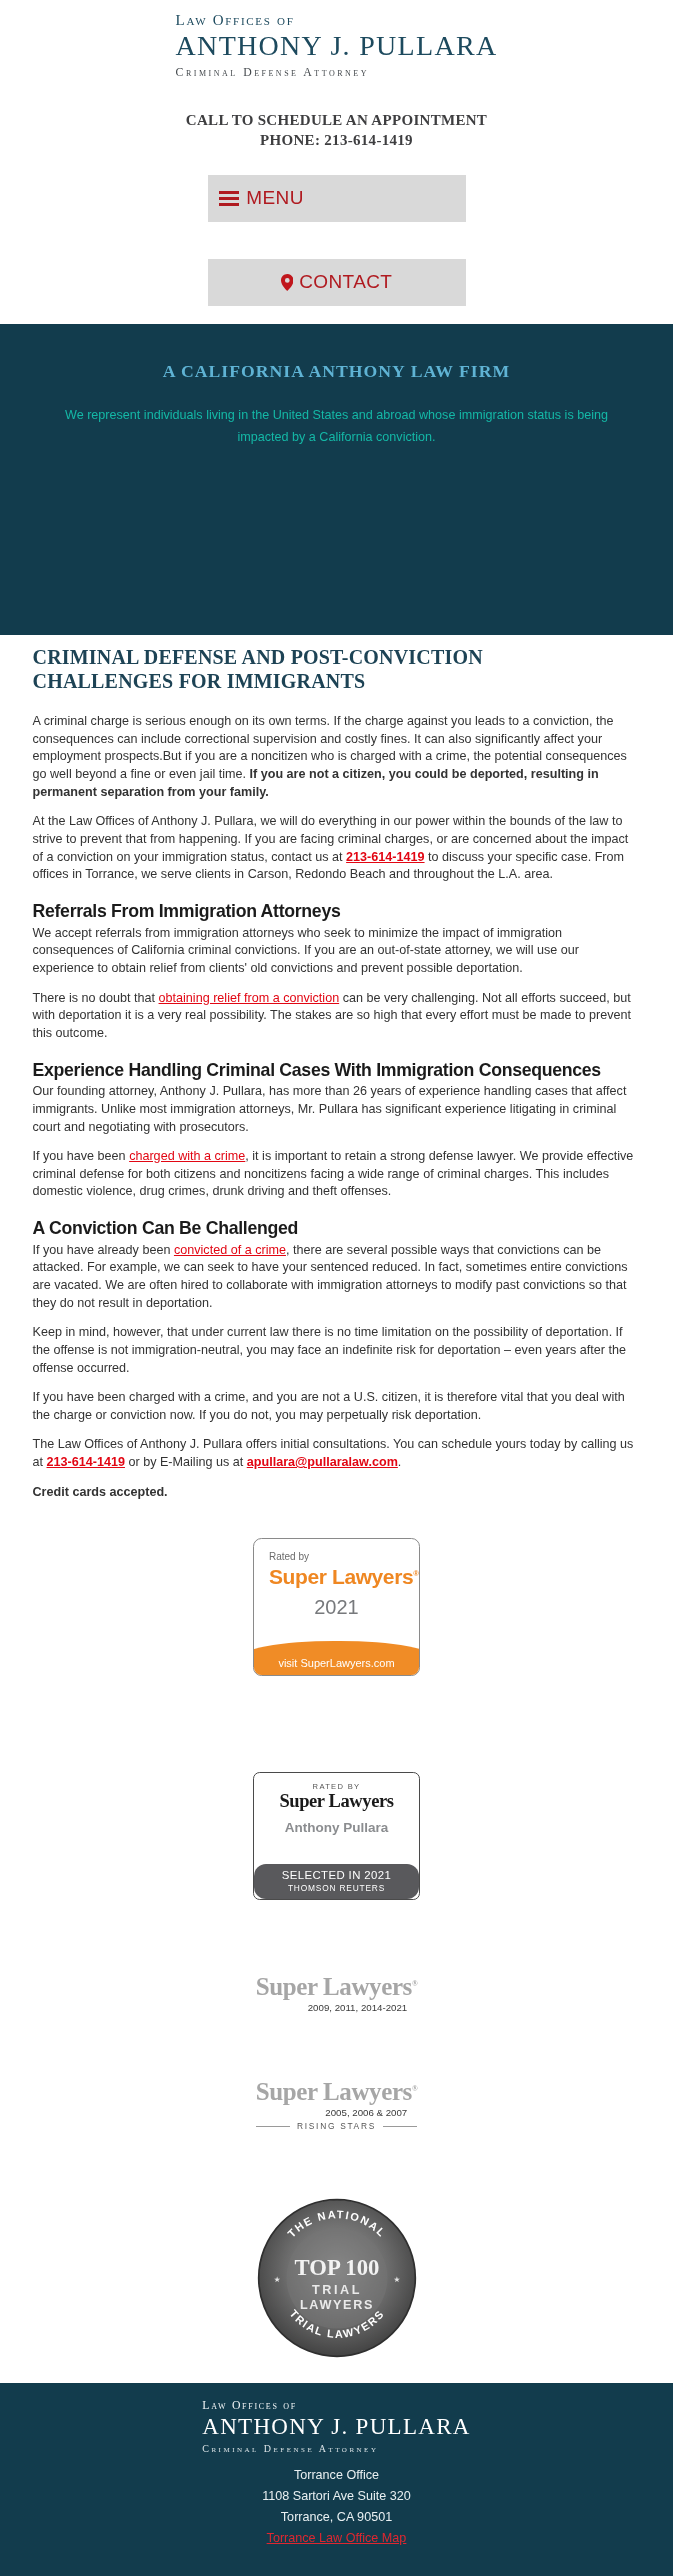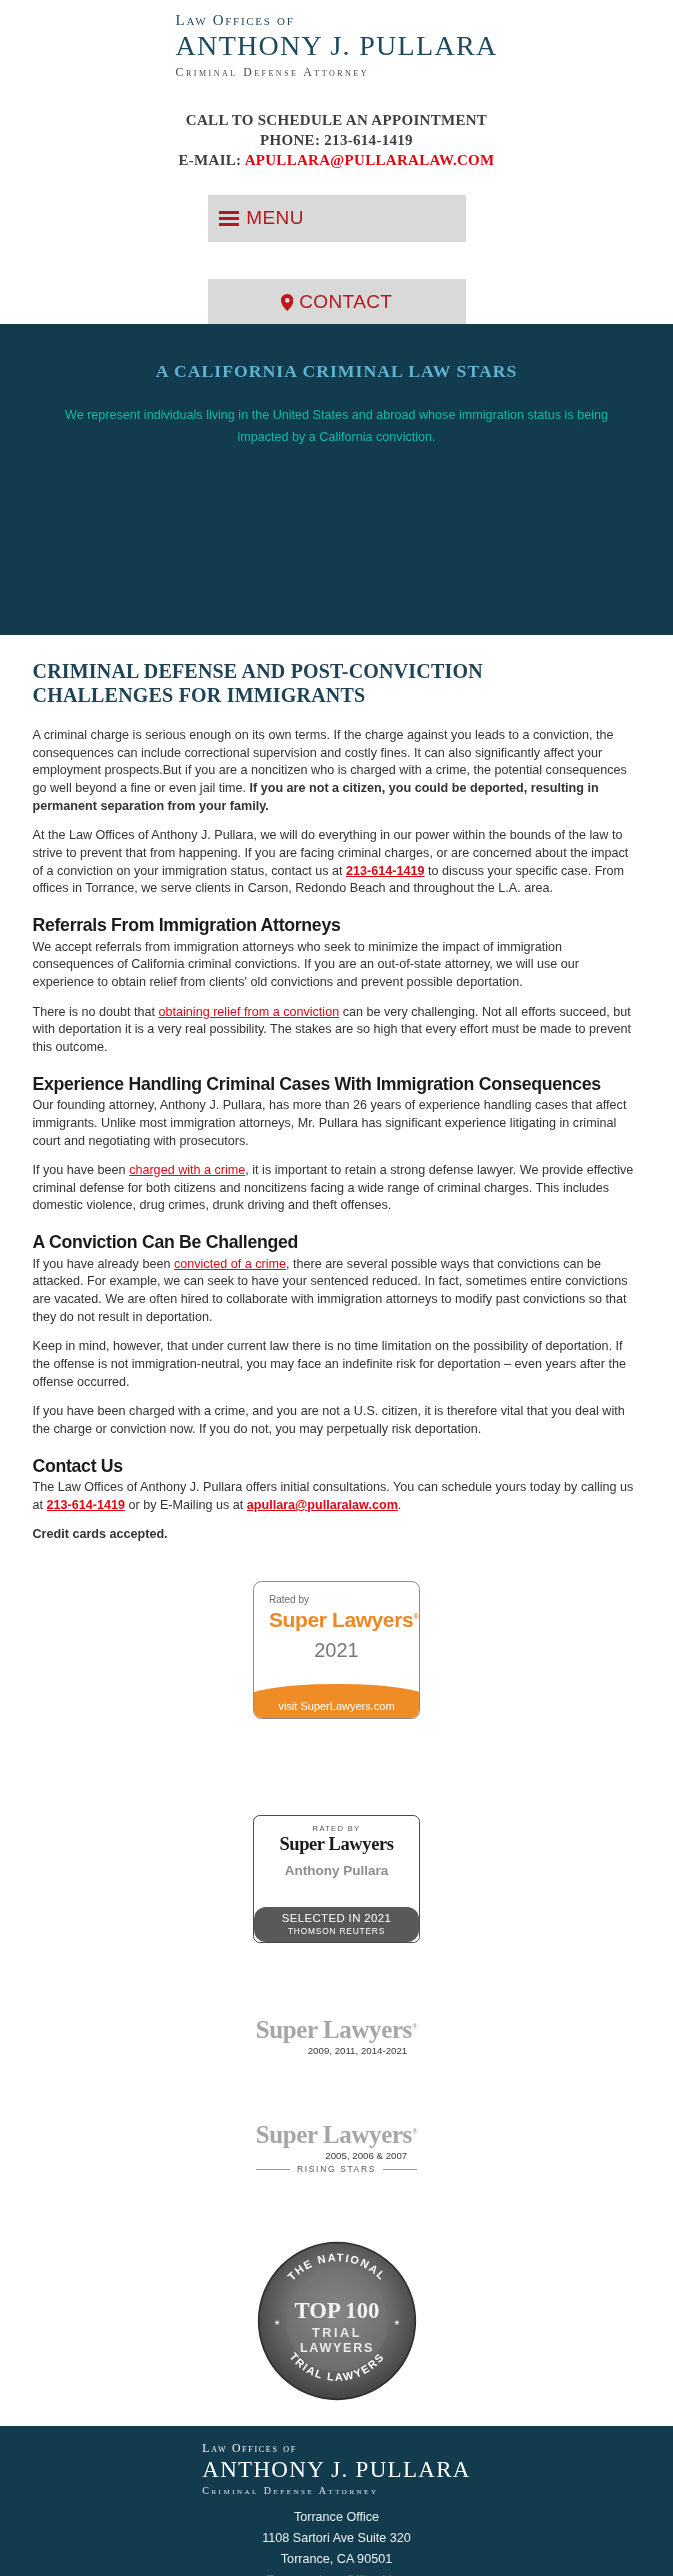--- a/index.html
+++ b/index.html
@@ -21,21 +21,21 @@
   .hamburger { display:inline-block; }
   .hamburger i { display:block; width:19.4px; height:3.4px; background:#b01a20; margin:2.5px 0; }
   .btn-label { color:#b01a20; font-size:19px; letter-spacing:0.4px; }
 
   
   .hero { height:311px; background:#123c4d; text-align:center; padding-top:37px; }
   .hero-title { font-family:"Liberation Serif", serif; font-weight:bold; font-size:17.7px; letter-spacing:1px; color:#5fb3d4; }
   .hero-sub { color:#14b8a6; font-size:12.6px; line-height:22px; max-width:564px; margin:22px auto 0; }
 
   
-  main { width:608px; margin:0 auto; padding-top:24px; }
+  main { width:608px; margin:0 auto; padding-top:10px; }
   h1.page-h1 { font-family:"Liberation Serif", serif; font-size:20px; line-height:1.2; color:#1d4355; max-width:522px; margin-bottom:20px; letter-spacing:0.2px; }
   main p { font-size:12.6px; line-height:17.7px; margin-bottom:11.8px; color:#333; }
   main h2 { font-size:17.7px; letter-spacing:-0.3px; color:#1b1b1b; margin:17px 0 2.5px; }
   a.red-link { color:#e20613; text-decoration:underline; }
   a.red-link.bold { font-weight:bold; }
   .bold-run { font-weight:bold; }
   p.credit { font-weight:bold; }
 
   
   .badges { text-align:center; }
@@ -85,40 +85,39 @@
 
   <header class="site-header">
     <div class="logo-block">
       <div class="logo-line1">Law Offices of</div>
       <div class="logo-line2">ANTHONY J. PULLARA</div>
       <div class="logo-line3">Criminal Defense Attorney</div>
     </div>
     <div class="header-contact">
       <div>CALL TO SCHEDULE AN APPOINTMENT</div>
       <div><span>PHONE:</span> <span>213-614-1419</span></div>
-      <div><span>E-MAIL:</span> <a href="#">APULLARA@PULLARALAW.COM</a></div>
     </div>
     <div class="hdr-btn menu-btn">
       <span class="hamburger">
           <i></i>
           <i></i>
           <i></i>
         </span>
       <span class="btn-label">MENU</span>
     </div>
     <div class="hdr-btn contact-btn">
       <svg width="12.6" height="17" viewBox="0 0 24 32">
           <path fill="#c0161c" d="M12 0C5.4 0 0 5.4 0 12c0 9 12 20 12 20s12-11 12-20C24 5.4 18.6 0 12 0zm0 16.5a4.5 4.5 0 1 1 0-9 4.5 4.5 0 0 1 0 9z"></path>
         </svg>
       <span class="btn-label">CONTACT</span>
     </div>
   </header>
 
   <section class="hero">
-    <div class="hero-title">A CALIFORNIA CRIMINAL LAW STARS</div>
+    <div class="hero-title">A CALIFORNIA ANTHONY LAW FIRM</div>
     <p class="hero-sub">We represent individuals living in the United States and abroad whose immigration status is being impacted by a California conviction.</p>
   </section>
 
   <main>
     <h1 class="page-h1">CRIMINAL DEFENSE AND POST-CONVICTION CHALLENGES FOR IMMIGRANTS</h1>
 
     <p><span>A criminal charge is serious enough on its own terms. If the charge against you leads to a conviction, the consequences can include correctional supervision and costly fines. It can also significantly affect your employment prospects.But if you are a noncitizen who is charged with a crime, the potential consequences go well beyond a fine or even jail time. </span><span class="bold-run">If you are not a citizen, you could be deported, resulting in permanent separation from your family.</span></p>
 
     <p><span>At the Law Offices of Anthony J. Pullara, we will do everything in our power within the bounds of the law to strive to prevent that from happening. If you are facing criminal charges, or are concerned about the impact of a conviction on your immigration status, contact us at </span><a href="#" class="red-link bold">213-614-1419</a><span> to discuss your specific case. From offices in Torrance, we serve clients in Carson, Redondo Beach and throughout the L.A. area.</span></p>
 
@@ -131,21 +130,20 @@
     <p>Our founding attorney, Anthony J. Pullara, has more than 26 years of experience handling cases that affect immigrants. Unlike most immigration attorneys, Mr. Pullara has significant experience litigating in criminal court and negotiating with prosecutors.</p>
 
     <p><span>If you have been </span><a href="#" class="red-link">charged with a crime</a><span>, it is important to retain a strong defense lawyer. We provide effective criminal defense for both citizens and noncitizens facing a wide range of criminal charges. This includes domestic violence, drug crimes, drunk driving and theft offenses.</span></p>
 
     <h2>A Conviction Can Be Challenged</h2>
     <p><span>If you have already been </span><a href="#" class="red-link">convicted of a crime</a><span>, there are several possible ways that convictions can be attacked. For example, we can seek to have your sentenced reduced. In fact, sometimes entire convictions are vacated. We are often hired to collaborate with immigration attorneys to modify past convictions so that they do not result in deportation.</span></p>
 
     <p>Keep in mind, however, that under current law there is no time limitation on the possibility of deportation. If the offense is not immigration-neutral, you may face an indefinite risk for deportation – even years after the offense occurred.</p>
     <p>If you have been charged with a crime, and you are not a U.S. citizen, it is therefore vital that you deal with the charge or conviction now. If you do not, you may perpetually risk deportation.</p>
 
-    <h2>Contact Us</h2>
     <p><span>The Law Offices of Anthony J. Pullara offers initial consultations. You can schedule yours today by calling us at </span><a href="#" class="red-link bold">213-614-1419</a><span> or by E-Mailing us at </span><a href="#" class="red-link bold">apullara@pullaralaw.com</a><span>.</span></p>
 
     <p class="credit">Credit cards accepted.</p>
   </main>
 
   <section class="badges">
 
     <div class="badge-card badge-sl2021">
       <div class="b1-rated">Rated by</div>
       <div class="b1-brand"><span>Super Lawyers</span><sup>®</sup></div>

